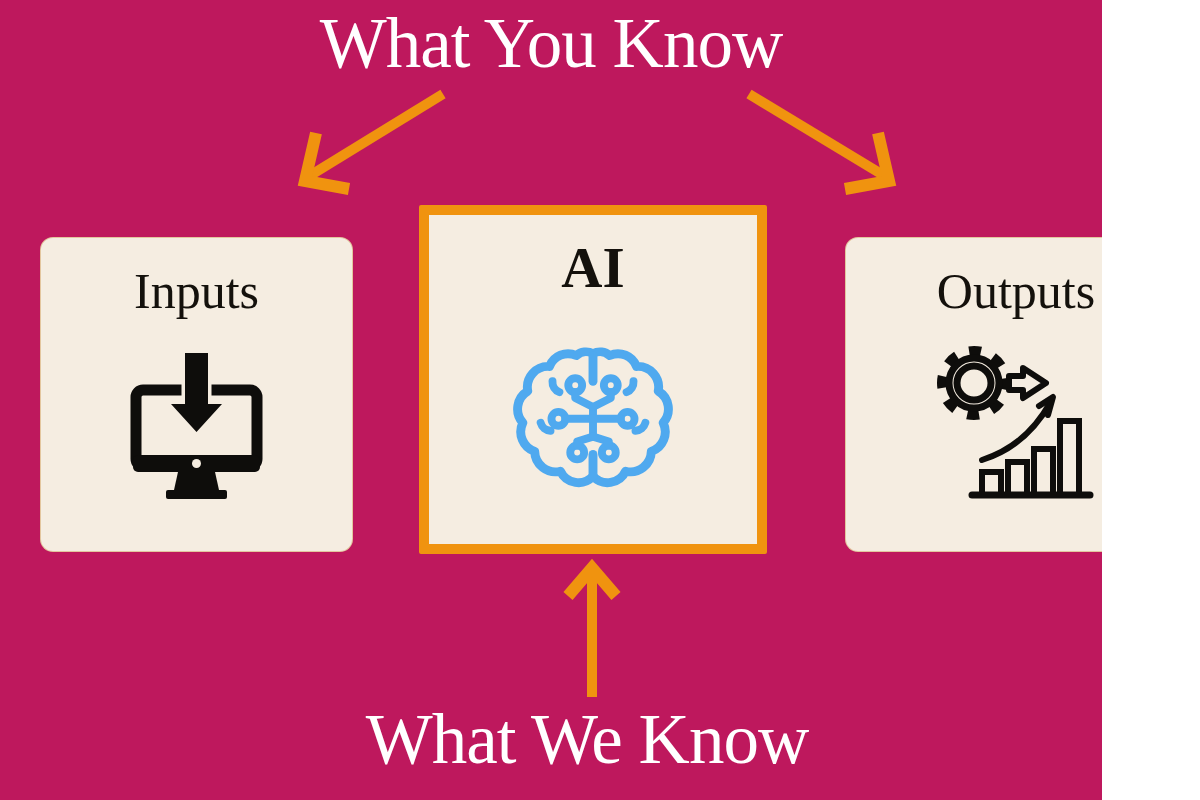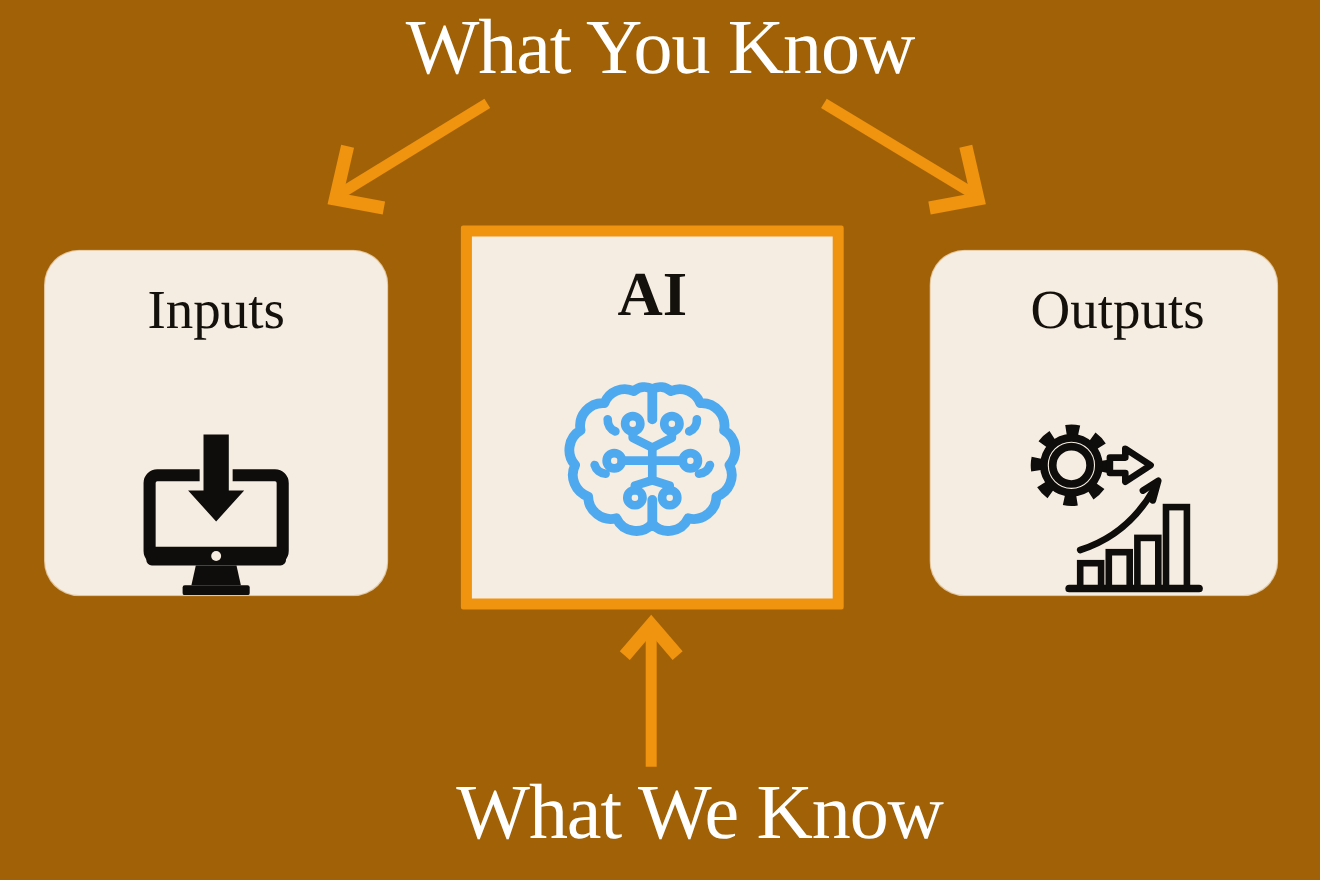--- a/index.html
+++ b/index.html
@@ -1,36 +1,35 @@
 <!DOCTYPE html>
 <html><head>
 <meta charset="utf-8">
 <style>
   html,body{margin:0;padding:0;}
   body{width:1200px;height:800px;}
   .canvas{
-    position:relative;width:1200px;height:800px;overflow:hidden;
-    background:#a16207;
+    position:relative;width:1102px;height:800px;overflow:hidden;
+    background:#be185d;
     font-family:"Liberation Serif", "DejaVu Serif", serif;
   }
   .title{
     position:absolute;left:0;width:100%;text-align:center;margin:0;
     color:#FFFFFF;font-weight:500;font-size:71px;line-height:1.05;
     letter-spacing:-1px;
   }
   .title.top{top:6px;}
   .title.bottom{top:702px;margin-left:36px;}
   .card{
     position:absolute;background:#F5EDE1;box-sizing:border-box;
     display:flex;flex-direction:column;align-items:center;
   }
   .card.side{
-    top:227px;width:313px;height:315px;border-radius:32px;
+    top:237px;width:313px;height:315px;border-radius:13px;
     border:1px solid rgba(201,141,58,.40);
-    justify-content:space-between;
   }
   .card#card-inputs{left:40px;}
   .card#card-outputs{left:845px;width:317px;padding-left:25px;}
   .card.center{
     left:419px;top:205px;width:348px;height:349px;border-radius:2px;
     border:10px solid #F0930F;
   }
   .card-label{
     font-size:50px;color:#14110c;line-height:1.1;margin-top:26px;
   }

